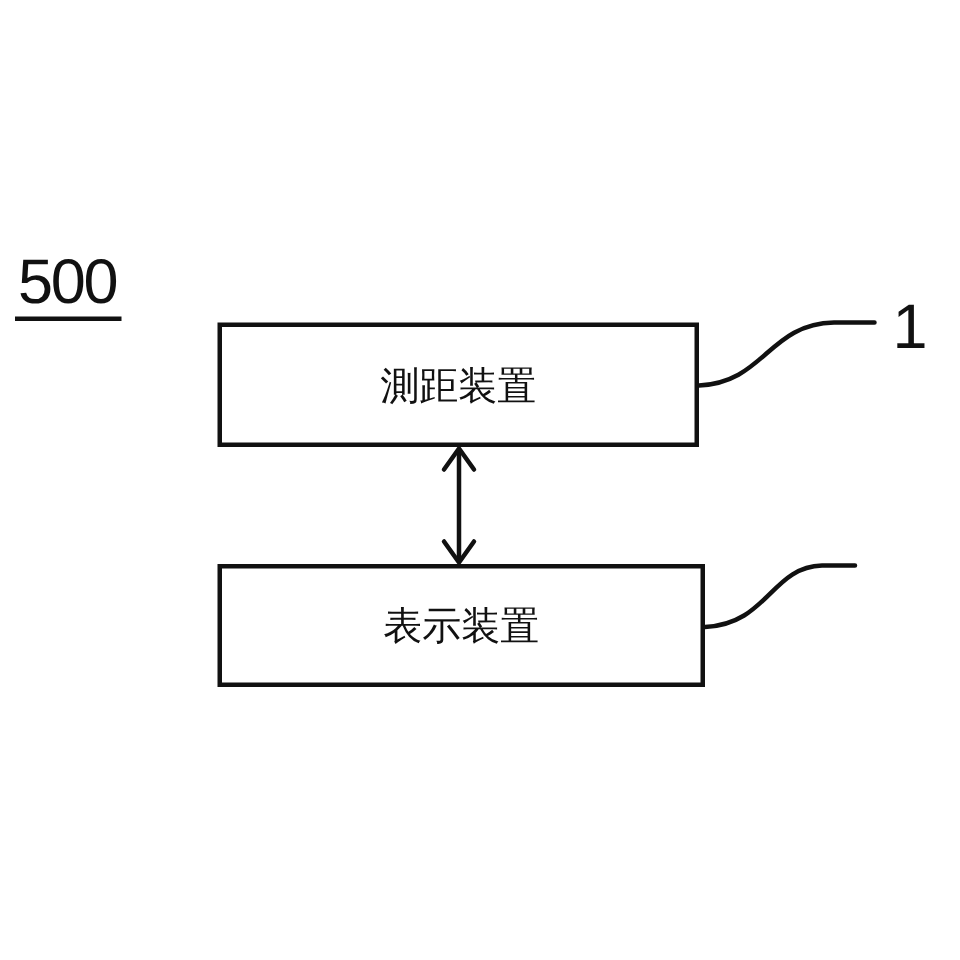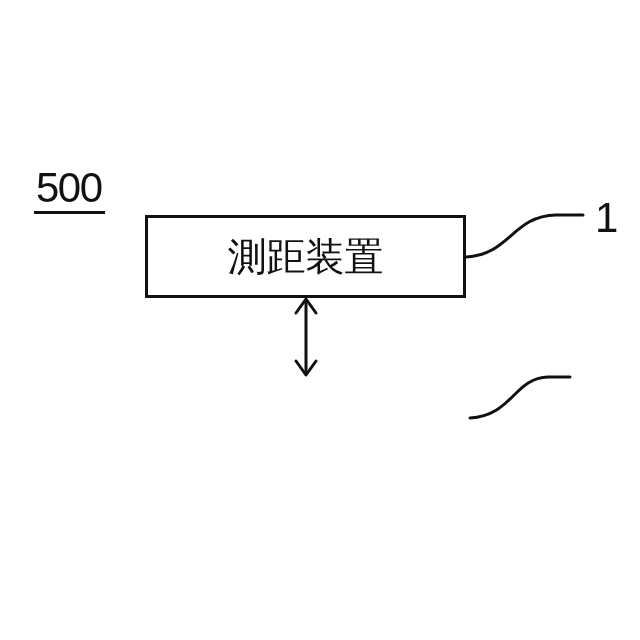--- a/index.html
+++ b/index.html
@@ -19,35 +19,34 @@
     position: absolute; left: 0; top: 0;
   }
   .fig-label {
     position: absolute;
     left: 10px; top: 167px;
     font-size: 42px;
     line-height: 1;
     letter-spacing: -1.5px;
     padding: 0 3px 2px 2px;
     border-bottom: 3px solid #111111;
-    margin-left: 24px;
   }
   .block {
     position: absolute;
     box-sizing: border-box;
     border: 3px solid #111111;
     background: #ffffff;
     display: flex;
     align-items: center;
     justify-content: center;
   }
   .block-1 { left: 145px; top: 215px; width: 321px; height: 83px; }
   .block-2 { left: 145px; top: 376px; width: 325px; height: 82px; }
   .block-title {
-    font-size: 39px;
+    font-size: 26px;
     line-height: 1;
     white-space: nowrap;
   }
   .ref-num {
     position: absolute;
     font-size: 42px;
     line-height: 1;
     letter-spacing: -2px;
   }
   .ref-1  { left: 595px; top: 197px; }
@@ -67,17 +66,20 @@
       <path d="M470,418 C512,416 514,378 548,377 L570,377"></path>
     </g>
   </svg>
 
   <div class="fig-label">500</div>
 
   <div class="block block-1">
     <span class="block-title">測距装置</span>
   </div>
 
+  <div class="block block-2">
+    <span class="block-title">表示装置</span>
+  </div>
 
   <div class="ref-num ref-1">1</div>
 
 
 </div>
 
 </body></html>

